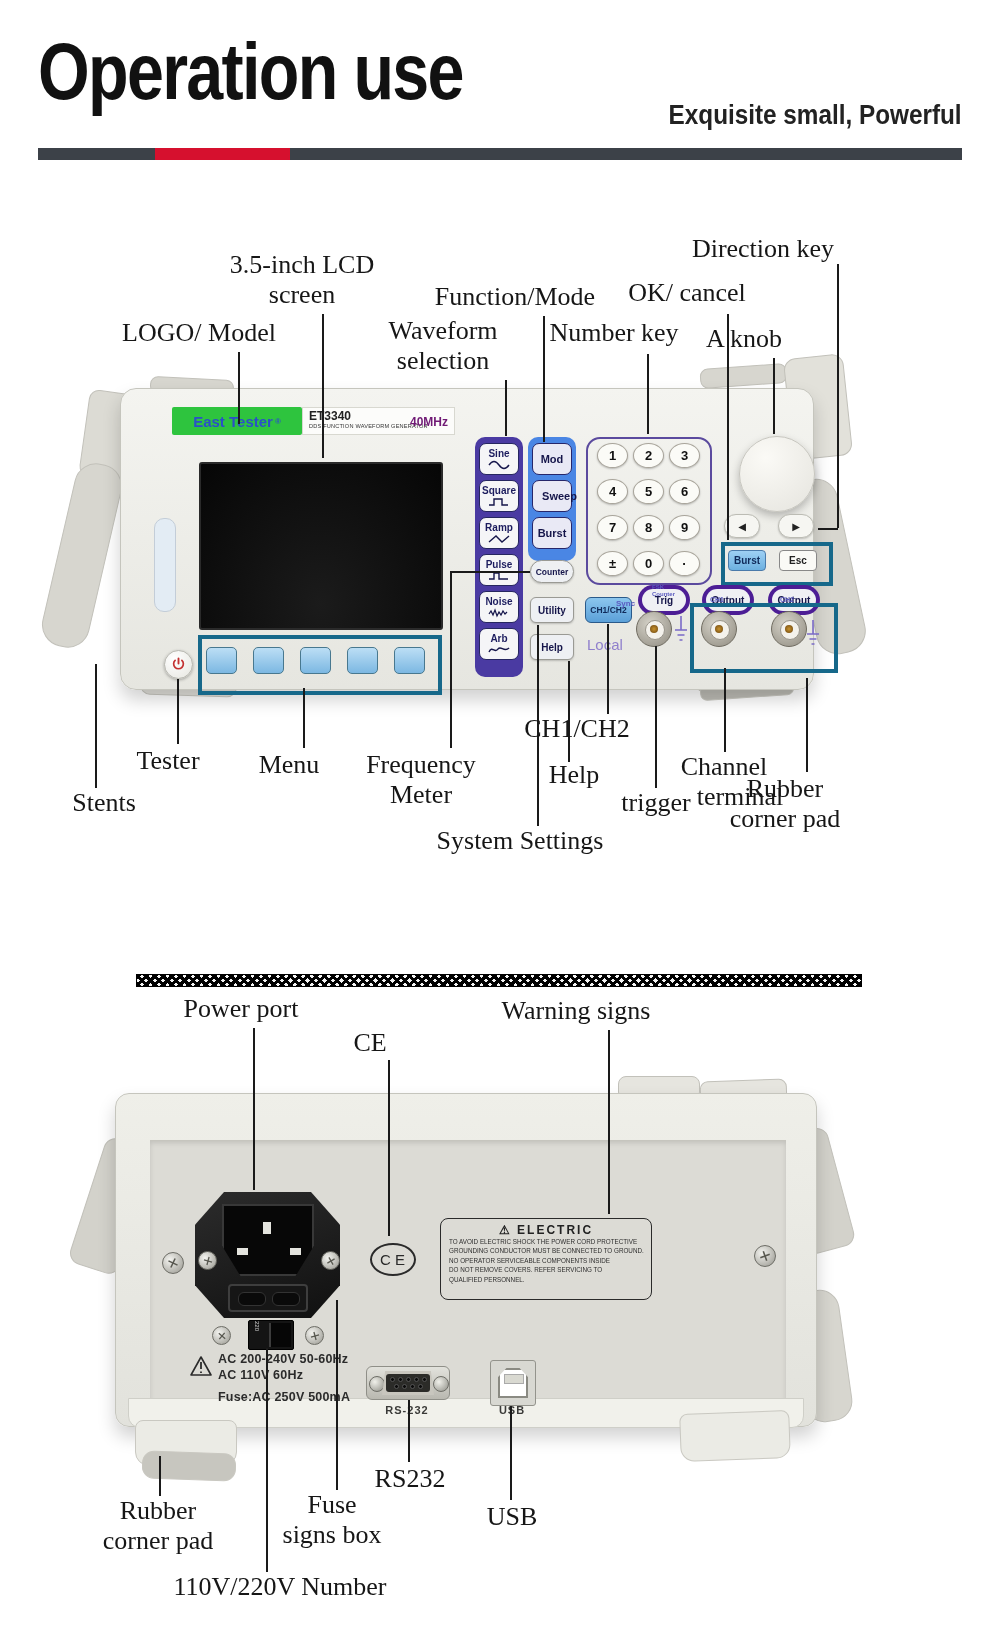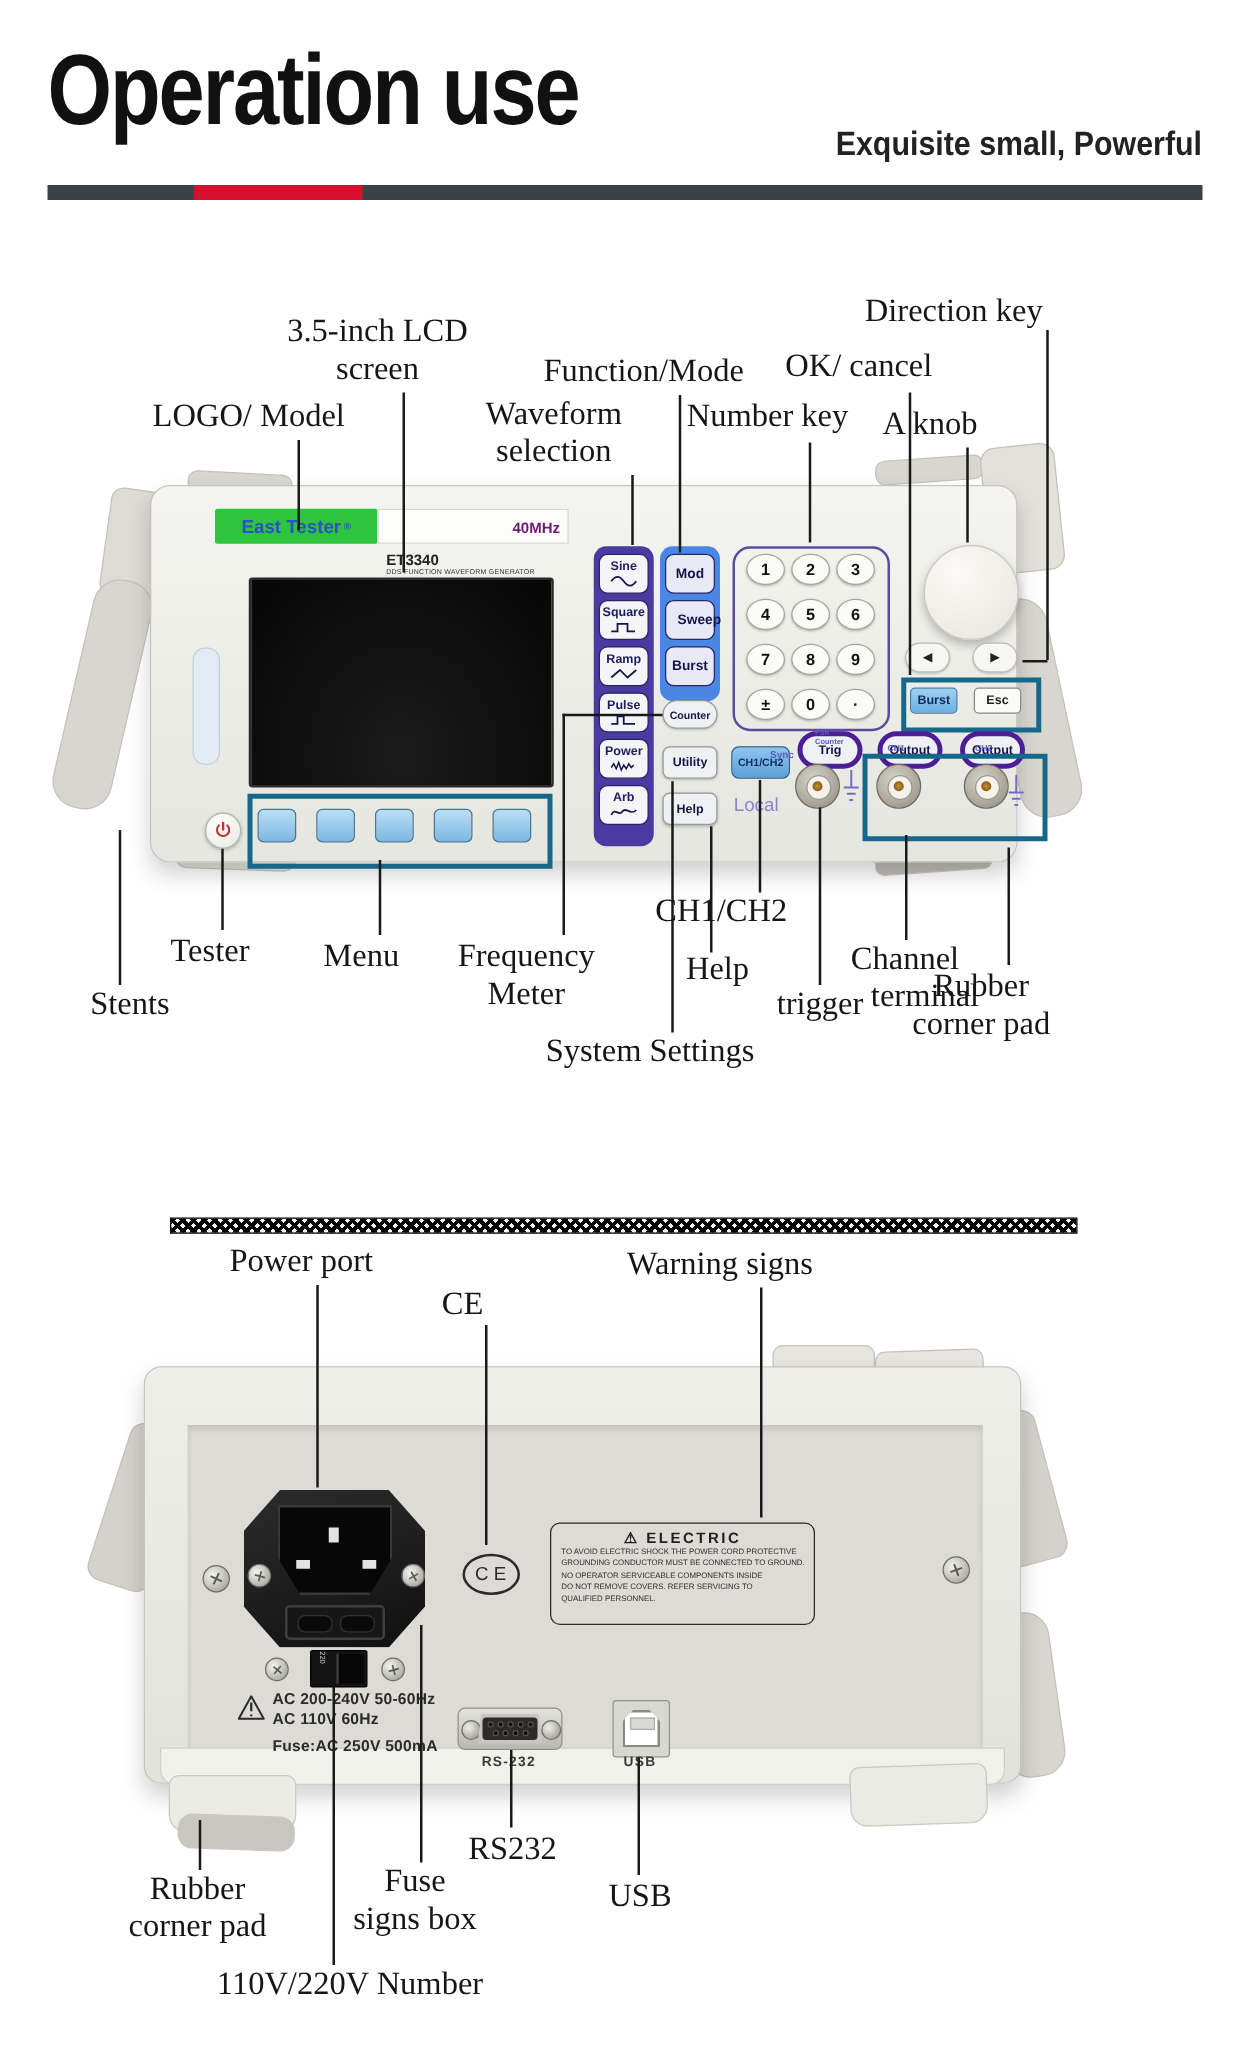--- a/index.html
+++ b/index.html
@@ -34,21 +34,21 @@
              box-shadow:0 10px 18px rgba(0,0,0,0.18);}
   .back-face{position:absolute;left:150px;top:1140px;width:636px;height:262px;background:#dcdbd5;
              border-top:1px solid #c6c5be;box-shadow:inset 0 2px 5px rgba(0,0,0,0.12);}
   .rim{position:absolute;left:128px;top:1398px;width:674px;height:28px;background:#f1f1eb;
        border-radius:0 0 12px 12px;border:1px solid #cfcfc8;}
   
   .logo{position:absolute;left:172px;top:407px;width:130px;height:28px;border-radius:2px;
         display:flex;align-items:center;justify-content:center;font-weight:700;font-size:15px;}
   .modelbar{position:absolute;left:302px;top:407px;width:153px;height:28px;background:#fcfcfa;
             border:1px solid #d8d8d0;box-sizing:border-box;padding:2px 6px 0 6px;}
-  .model{font-size:12px;font-weight:700;color:#222;line-height:1.1;margin-top:32px;}
+  .model{font-size:12px;font-weight:700;color:#222;line-height:1.1;}
   .modeldesc{font-size:5.6px;color:#333;letter-spacing:0.2px;}
   .bandwidth{position:absolute;right:6px;top:7px;font-size:12px;font-weight:700;color:#701a75;}
   .screen{position:absolute;left:199px;top:462px;width:240px;height:164px;border-radius:3px;
           background:radial-gradient(ellipse at 50% 85%,#1b1b1b,#060606);border:2px solid #2a2a2a;}
   .slot{position:absolute;left:154px;top:518px;width:20px;height:92px;border-radius:10px;
         background:#e3ecf4;border:1px solid #c3cdd8;}
   
   .tealbox{position:absolute;border:4px solid #16688a;background:transparent;}
   
   .mkey{position:absolute;width:31px;height:27px;border-radius:5px;
@@ -217,21 +217,21 @@
         <path d="M1 8 L8 2 L14 8 L21 2" fill="none" stroke="#15154a" stroke-width="1.4"></path>
       </svg>
   </div>
   <div class="wbtn" style="top:554px;">
     <span>Pulse</span>
     <svg width="24" height="10" viewBox="0 0 22 10">
         <path d="M1 8 H6 V2 H11 V8 H20" fill="none" stroke="#15154a" stroke-width="1.4"></path>
       </svg>
   </div>
   <div class="wbtn" style="top:591px;">
-    <span>Power</span>
+    <span>Noise</span>
     <svg width="24" height="10" viewBox="0 0 22 10">
         <path d="M1 6 L3 3 L5 7 L7 2 L9 8 L11 4 L13 7 L15 3 L17 6 L19 4" fill="none" stroke="#15154a" stroke-width="1.2"></path>
       </svg>
   </div>
   <div class="wbtn" style="top:628px;">
     <span>Arb</span>
     <svg width="24" height="10" viewBox="0 0 22 10">
         <path d="M1 7 C4 0 7 9 10 4 C13 0 16 8 21 3" fill="none" stroke="#15154a" stroke-width="1.4"></path>
       </svg>
   </div>

